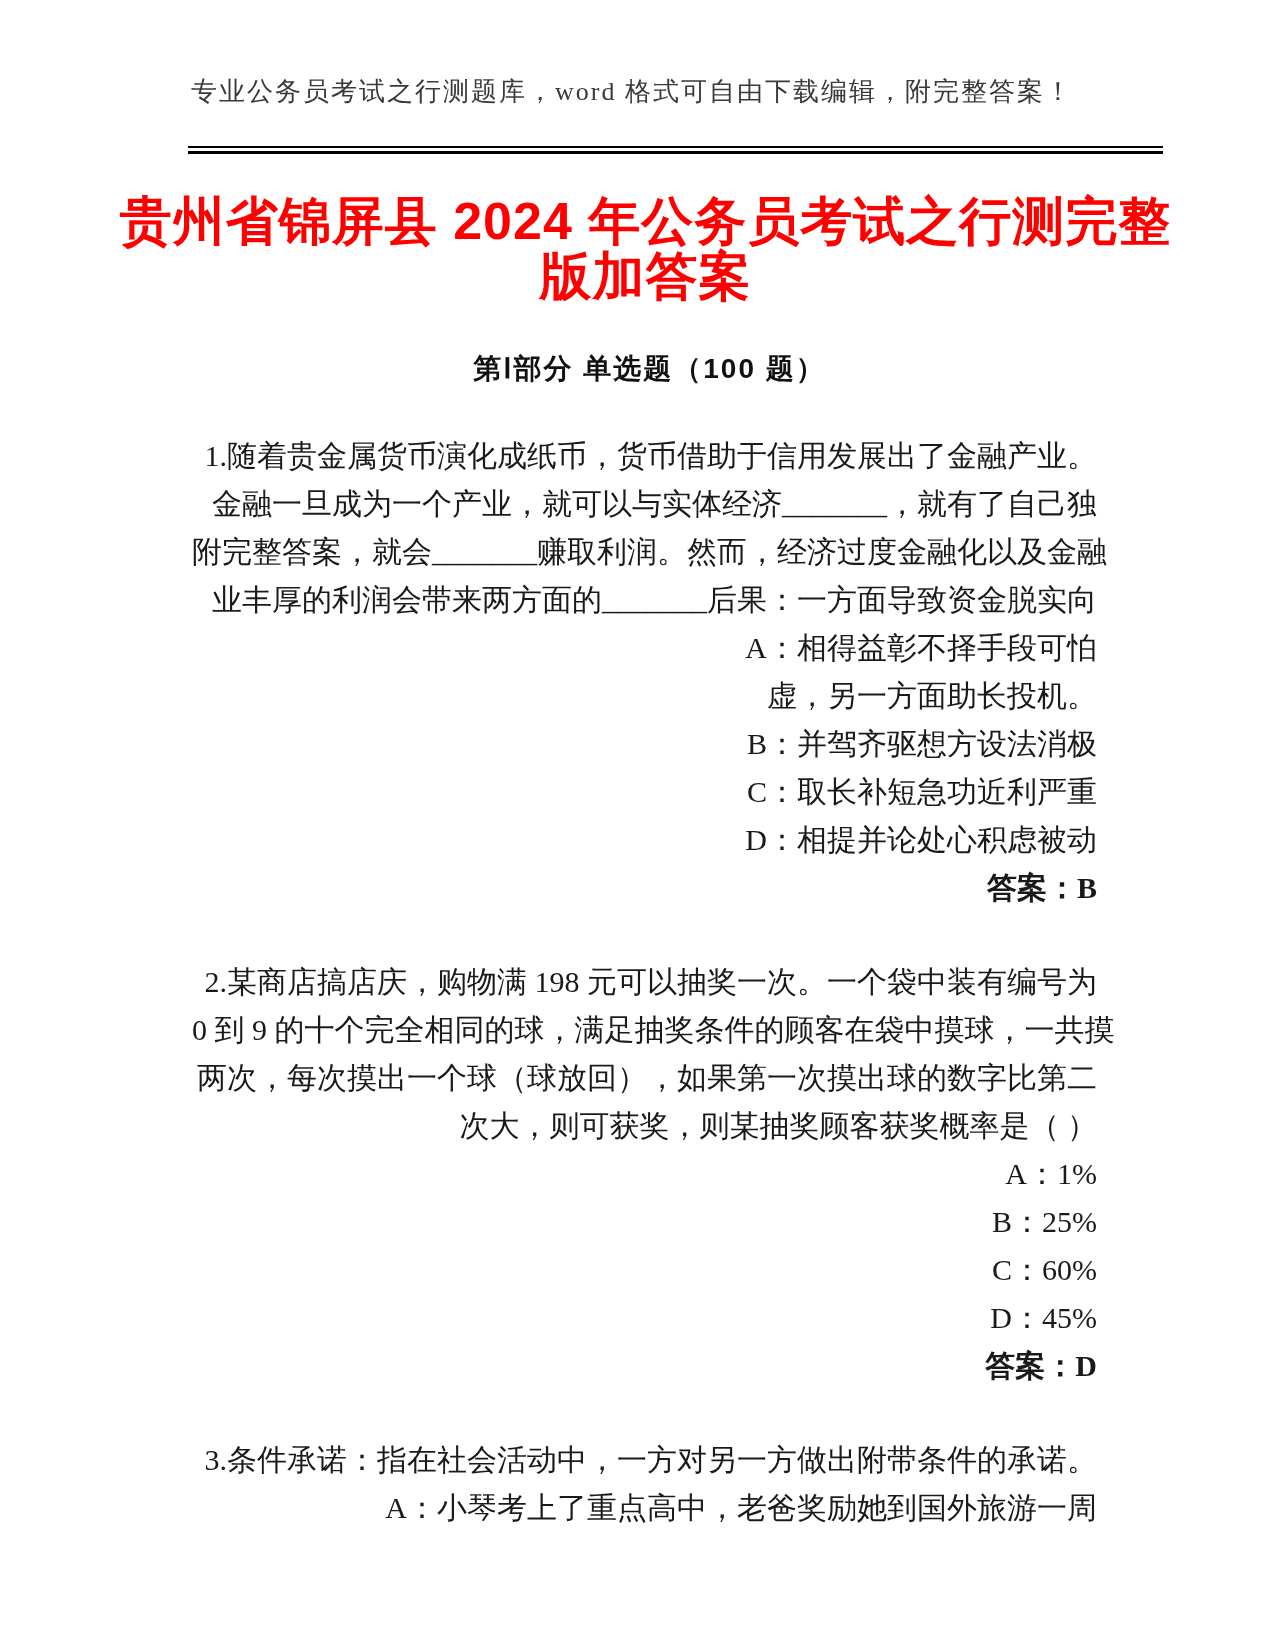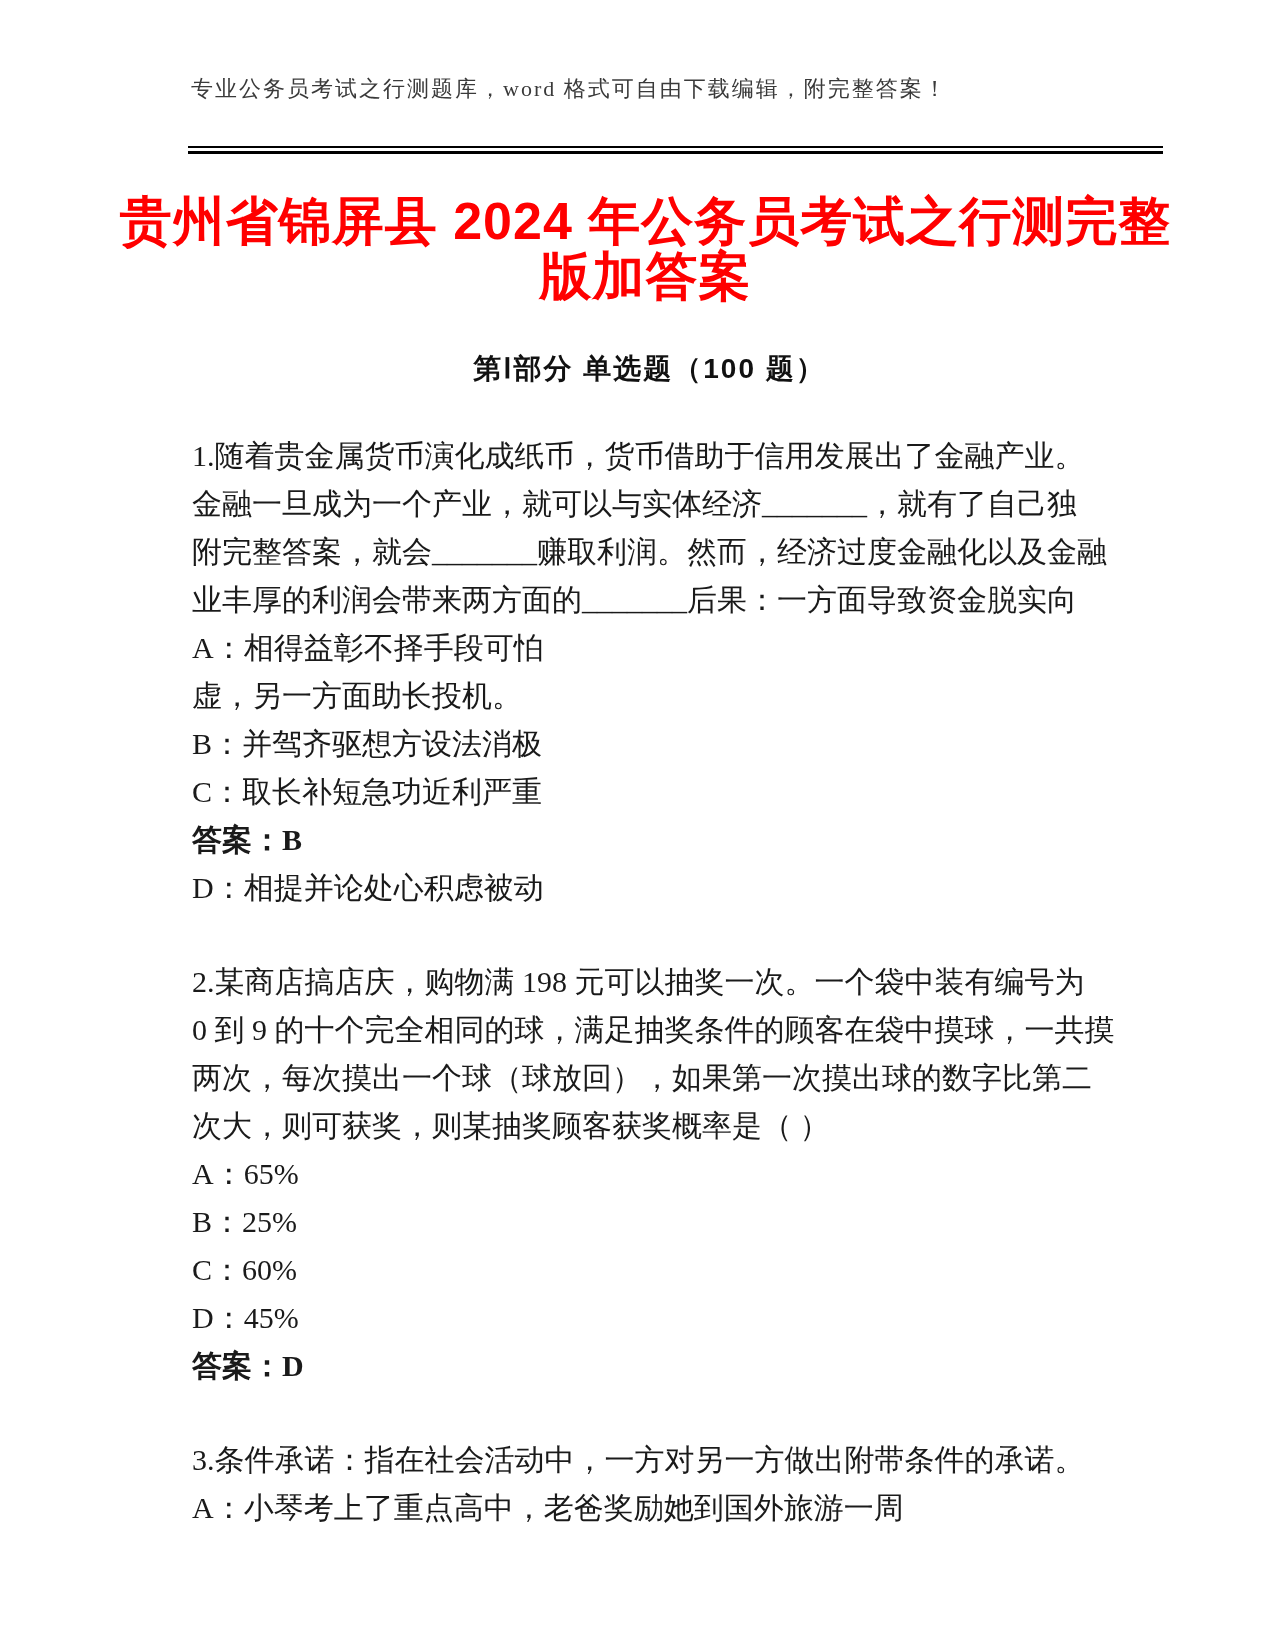--- a/index.html
+++ b/index.html
@@ -10,21 +10,21 @@
     margin: 0 auto;
     background: #ffffff;
     overflow: hidden;
     font-family: "Liberation Serif", serif;
     color: #1a1a1a;
   }
   .header-note {
     position: absolute;
     top: 74px;
     left: 191px;
-    font-size: 22px;
+    font-size: 26px;
     letter-spacing: 2px;
     color: #3a3a3a;
     white-space: nowrap;
   }
   .header-divider {
     position: absolute;
     top: 146px;
     left: 188px;
     width: 975px;
     height: 3px;
@@ -60,21 +60,21 @@
   }
   .content {
     position: absolute;
     top: 432px;
     left: 192px;
     width: 905px;
     font-size: 30px;
     line-height: 48px;
   }
   .question { margin: 0 0 46px 0; }
-  .line { white-space: nowrap; }
+  .line { white-space: nowrap; text-align: right; }
   .answer { font-weight: 700; }
 </style>
 </head>
 <body>
 
 <div class="page">
 
   <div class="header-note">专业公务员考试之行测题库，word 格式可自由下载编辑，附完整答案！</div>
 
   <div class="header-divider"></div>
@@ -87,30 +87,30 @@
 
     <div class="question">
       <div class="line">1.随着贵金属货币演化成纸币，货币借助于信用发展出了金融产业。</div>
       <div class="line">金融一旦成为一个产业，就可以与实体经济_______，就有了自己独</div>
       <div class="line">附完整答案，就会_______赚取利润。然而，经济过度金融化以及金融</div>
       <div class="line">业丰厚的利润会带来两方面的_______后果：一方面导致资金脱实向</div>
       <div class="line">A：相得益彰不择手段可怕</div>
       <div class="line">虚，另一方面助长投机。</div>
       <div class="line">B：并驾齐驱想方设法消极</div>
       <div class="line">C：取长补短急功近利严重</div>
+      <div class="line">D：相提并论处心积虑被动</div>
       <div class="line answer">答案：B</div>
-      <div class="line">D：相提并论处心积虑被动</div>
     </div>
 
     <div class="question">
       <div class="line">2.某商店搞店庆，购物满 198 元可以抽奖一次。一个袋中装有编号为</div>
       <div class="line">0 到 9 的十个完全相同的球，满足抽奖条件的顾客在袋中摸球，一共摸</div>
       <div class="line">两次，每次摸出一个球（球放回），如果第一次摸出球的数字比第二</div>
       <div class="line">次大，则可获奖，则某抽奖顾客获奖概率是（ ）</div>
-      <div class="line">A：65%</div>
+      <div class="line">A：1%</div>
       <div class="line">B：25%</div>
       <div class="line">C：60%</div>
       <div class="line">D：45%</div>
       <div class="line answer">答案：D</div>
     </div>
 
     <div class="question">
       <div class="line">3.条件承诺：指在社会活动中，一方对另一方做出附带条件的承诺。</div>
       <div class="line">A：小琴考上了重点高中，老爸奖励她到国外旅游一周</div>
     </div>

